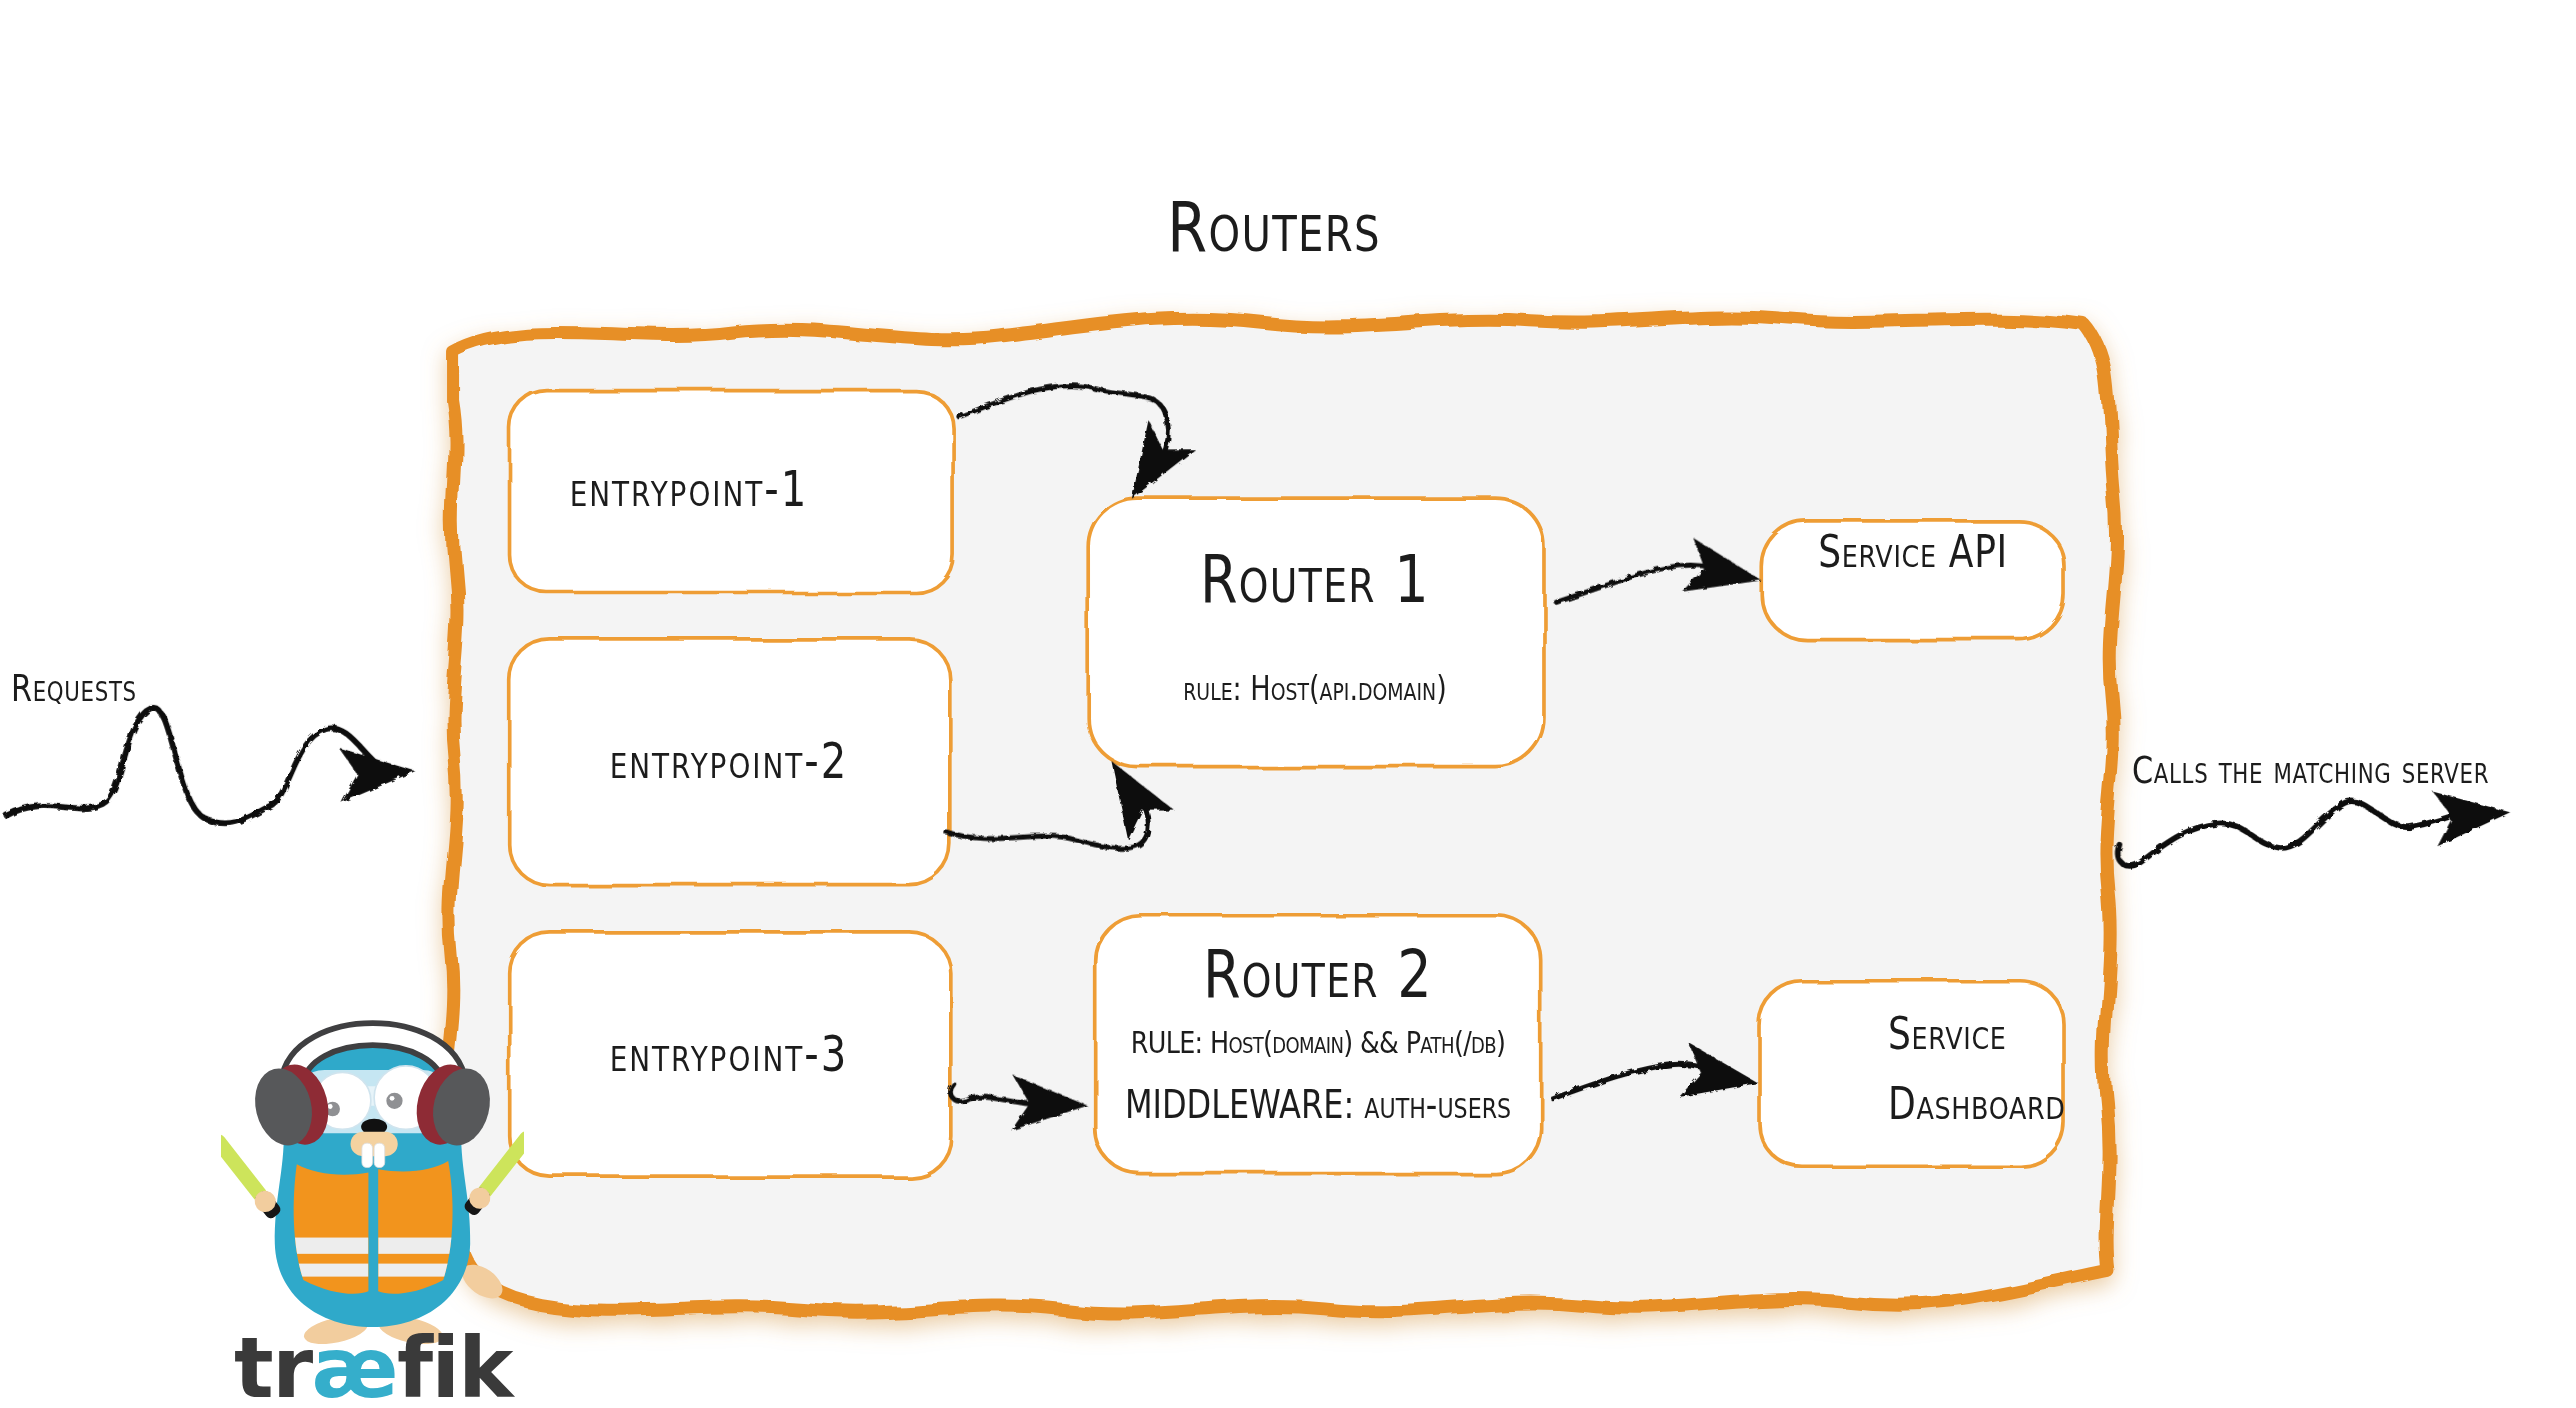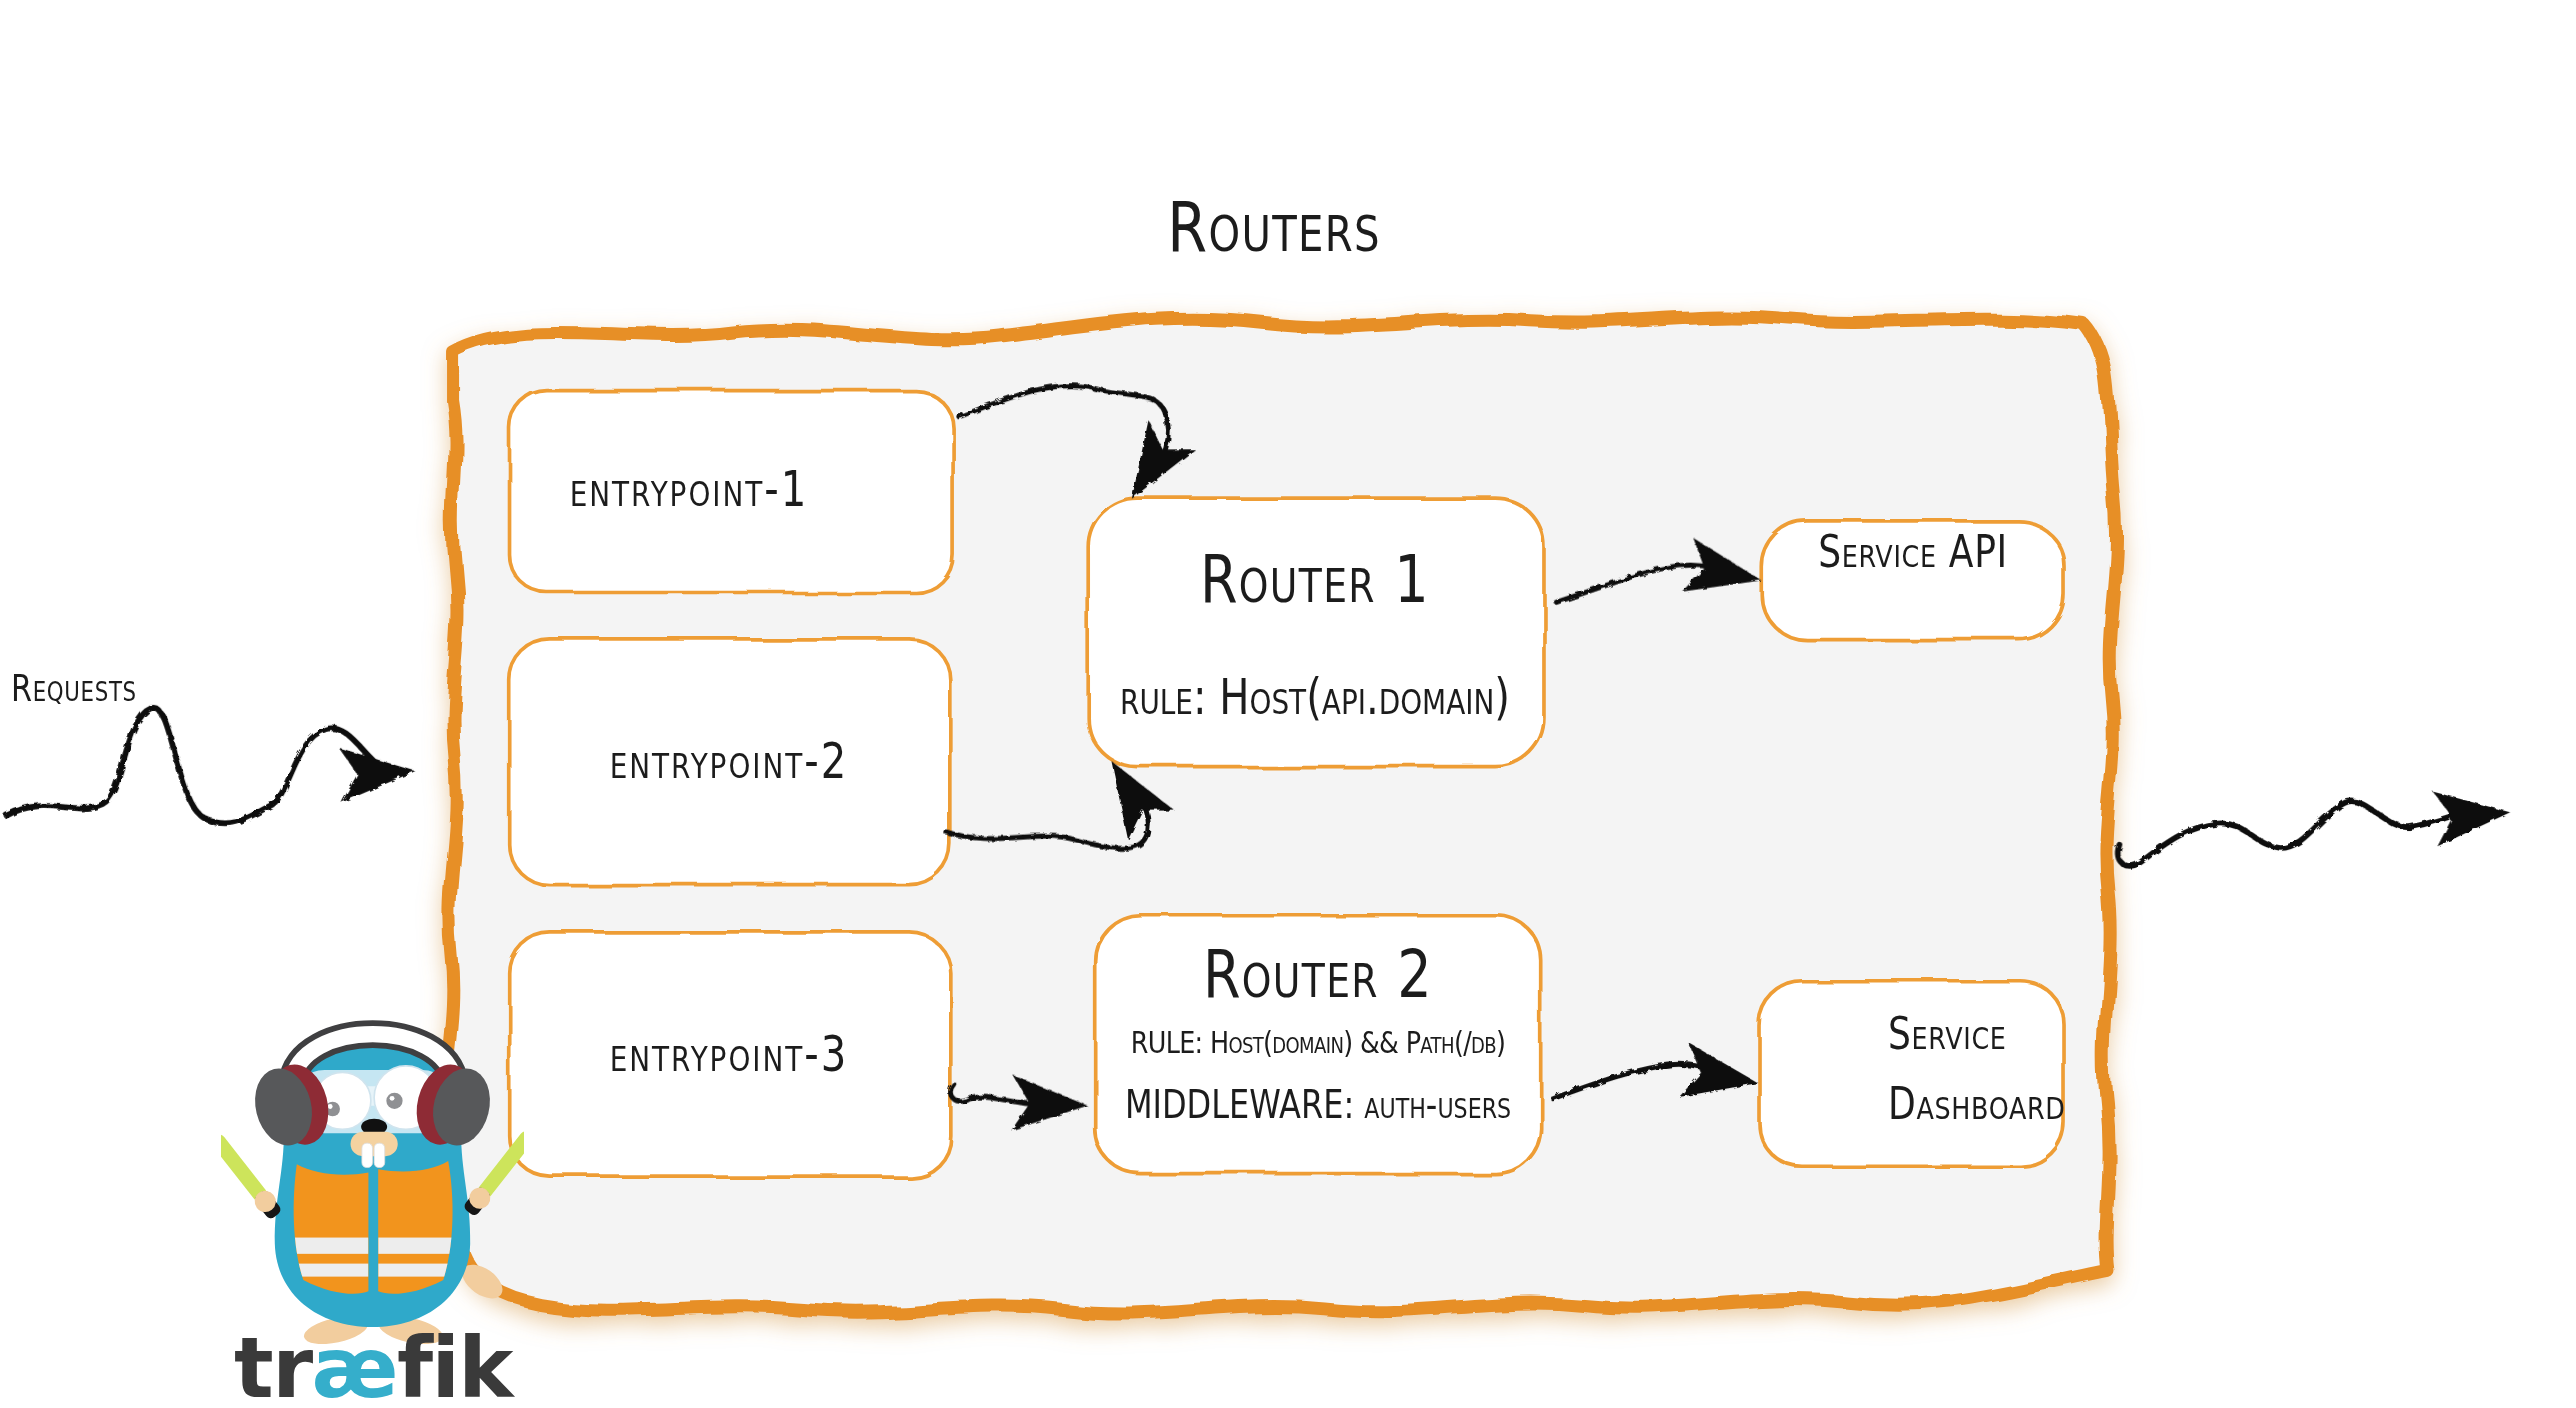--- a/index.html
+++ b/index.html
@@ -7,21 +7,21 @@
   #root{position:relative;width:2576px;height:1188px;
         font-family:"DejaVu Sans","Liberation Sans",sans-serif;color:#1c1c1c;}
   svg.layer{position:absolute;left:0;top:0;z-index:1;}
   .lbl{position:absolute;white-space:nowrap;font-variant:small-caps;z-index:2;}
   .ctr{transform:translateX(-50%);}
   .sq{display:inline-block;transform:scaleX(.82);transform-origin:50% 50%;}
   .sqL{display:inline-block;transform:scaleX(.82);transform-origin:0 50%;}
   .title{font-size:70px;letter-spacing:1.6px;}
   .ep{font-size:49px;letter-spacing:2.4px;}
   .rtitle{font-size:66px;letter-spacing:1.6px;}
-  .rule1{font-size:49px;letter-spacing:0px;}
+  .rule1{font-size:33px;letter-spacing:0px;}
   .rule2{font-size:31px;letter-spacing:-0.8px;}
   .mid{font-size:39px;letter-spacing:0px;}
   .svc{font-size:44px;letter-spacing:0.8px;}
   .side{font-size:37px;letter-spacing:0.8px;}
   .dash2{line-height:70px;}
   #gopher{position:absolute;left:221px;top:995px;width:303px;height:350px;z-index:3;}
   #wordmark{position:absolute;left:210px;top:1320px;width:326px;text-align:center;z-index:3;
             font-size:83px;font-weight:bold;letter-spacing:-1.6px;}
   #wordmark .dark{color:#3A3A3A;}
   #wordmark .teal{color:#35AECB;}
@@ -90,20 +90,21 @@
       <use href="#ah" transform="translate(2154,711) rotate(12)"></use>
 
       <path stroke-width="6" d="M1908,1350 C1962,1330 2012,1312 2056,1308 C2088,1306 2112,1318 2131,1326"></path>
       <use href="#ah" transform="translate(2150,1329) rotate(10)"></use>
     </g>
   </svg>
 
   <div class="lbl title ctr" style="left:1274px;top:186px;"><span class="sq">Routers</span></div>
 
   <div class="lbl side" style="left:11.4px;top:667px;"><span class="sqL">Requests</span></div>
+  <div class="lbl side" style="left:2132px;top:749px;"><span class="sqL">Calls the matching server</span></div>
 
   <div class="lbl ep ctr" style="left:689px;top:461px;"><span class="sq">entrypoint-1</span></div>
   <div class="lbl ep ctr" style="left:729px;top:733px;"><span class="sq">entrypoint-2</span></div>
   <div class="lbl ep ctr" style="left:729px;top:1026px;"><span class="sq">entrypoint-3</span></div>
 
   <div class="lbl rtitle ctr" style="left:1315px;top:541px;"><span class="sq">Router 1</span></div>
   <div class="lbl rule1 ctr" style="left:1315px;top:669px;"><span class="sq">rule: Host(api.domain)</span></div>
 
   <div class="lbl rtitle ctr" style="left:1318px;top:936px;"><span class="sq">Router 2</span></div>
   <div class="lbl mid ctr" style="left:1318px;top:1082px;"><span class="sq">MIDDLEWARE: auth-users</span></div>

